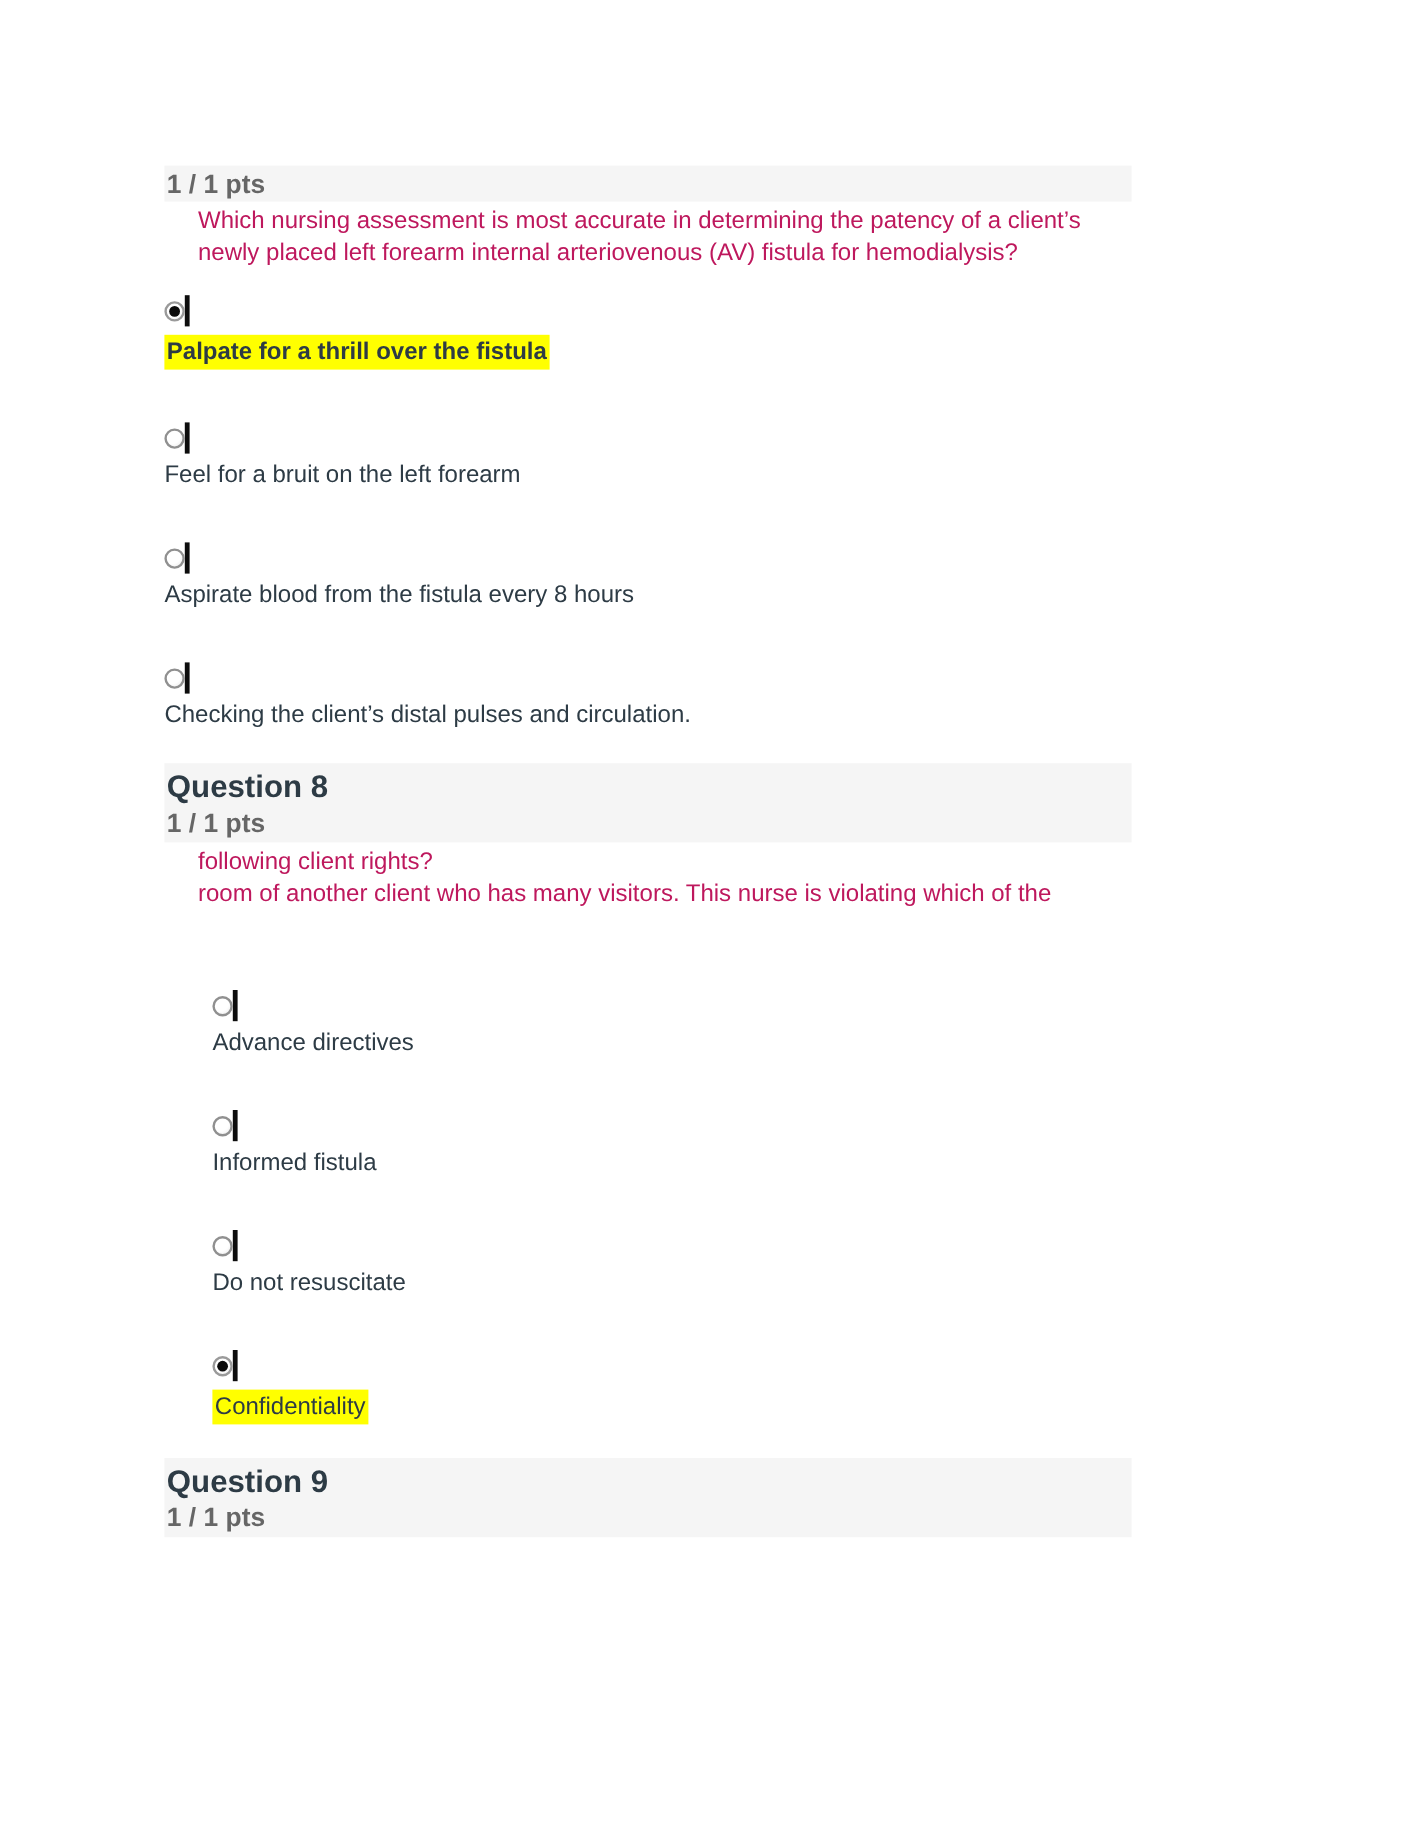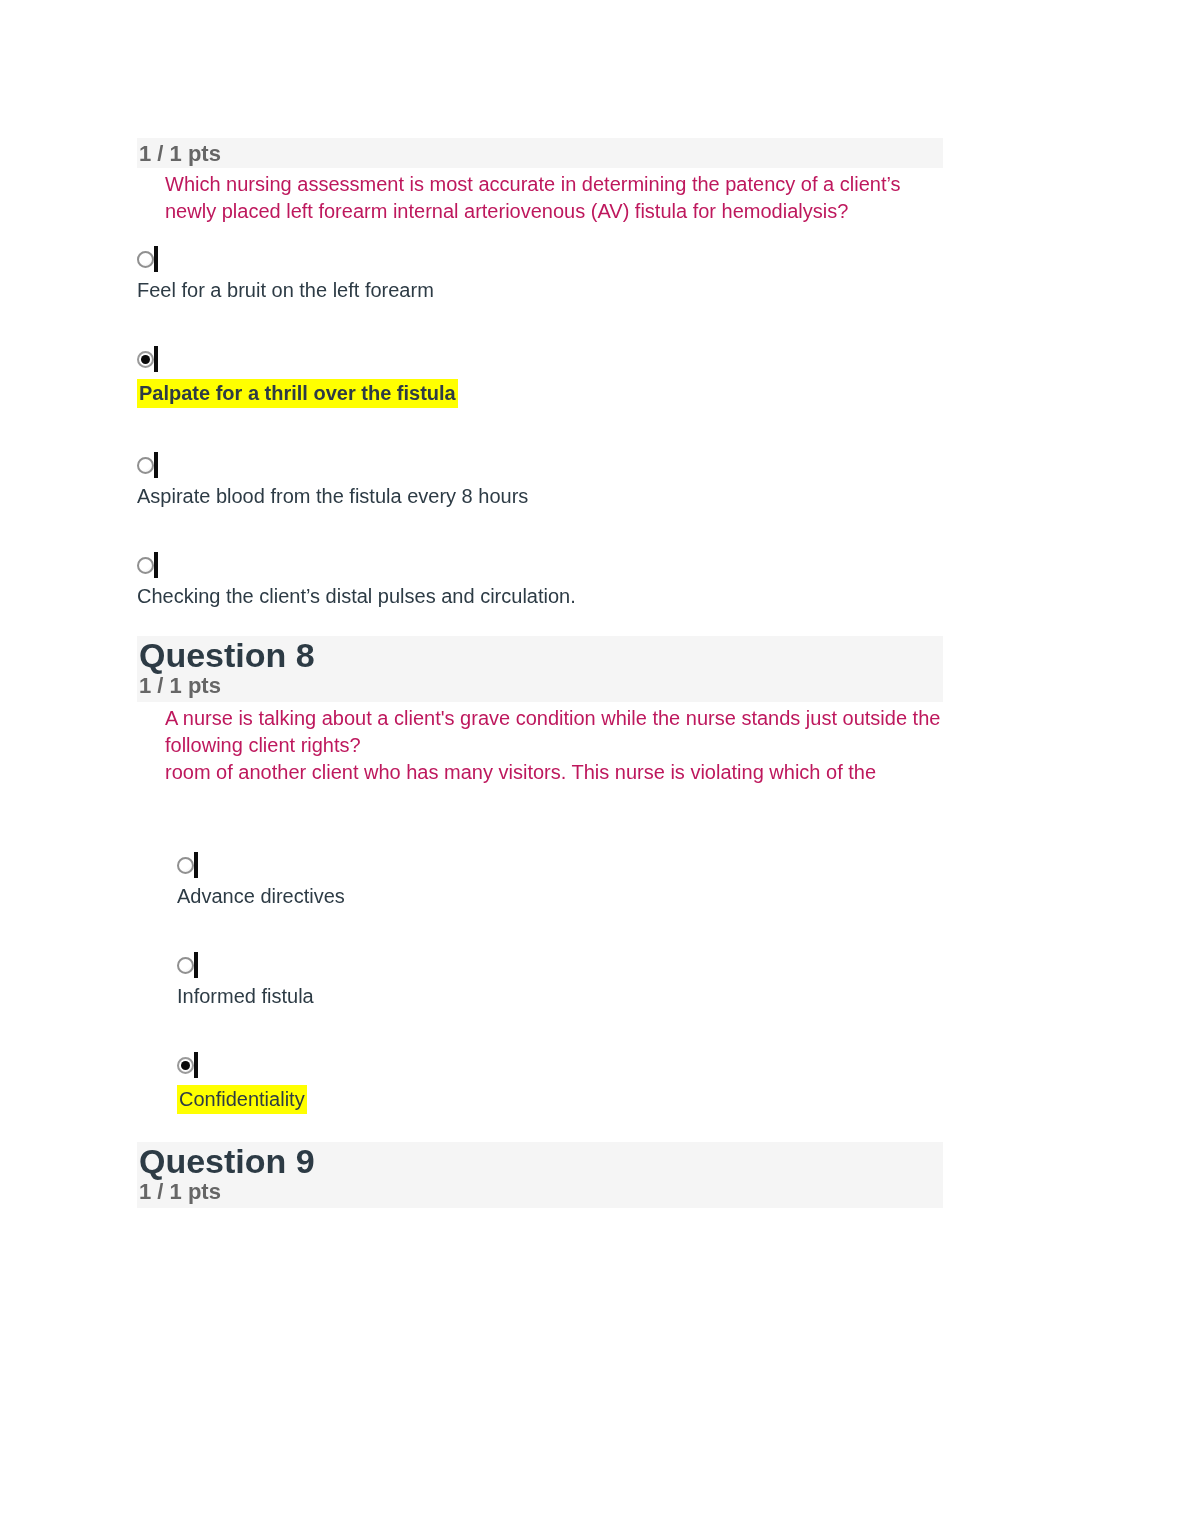--- a/index.html
+++ b/index.html
@@ -22,21 +22,21 @@
   }
 
   
   .q-header {
     background: #f5f5f5;
     width: 913px;
     padding: 3px 8px 3px 2px;
   }
   .q-header.spaced { margin-top: 28px; }
   .q-title {
-    font-size: 34px;
+    font-size: 26px;
     font-weight: 700;
     color: #2d3b45;
     line-height: 33px;
   }
   .q-pts {
     font-size: 22px;
     font-weight: 700;
     color: #666666;
     line-height: 27px;
   }
@@ -115,32 +115,32 @@
         <div class="q-pts">1 / 1 pts</div>
       </div>
       <div class="q-text">
         <span>Which nursing assessment is most accurate in determining the patency of a client’s</span>
         <span>newly placed left forearm internal arteriovenous (AV) fistula for hemodialysis?</span>
       </div>
       <div class="options">
 
         <div class="option">
           <div class="radio-row">
+            <span class="radio selected"></span>
+            <span class="caret"></span>
+          </div>
+          <div class="option-label"><span class="hl bold">Palpate for a thrill over the fistula</span></div>
+        </div>
+
+        <div class="option">
+          <div class="radio-row">
             <span class="radio"></span>
             <span class="caret"></span>
           </div>
           <div class="option-label">Feel for a bruit on the left forearm</div>
-        </div>
-
-        <div class="option">
-          <div class="radio-row">
-            <span class="radio selected"></span>
-            <span class="caret"></span>
-          </div>
-          <div class="option-label"><span class="hl bold">Palpate for a thrill over the fistula</span></div>
         </div>
 
         <div class="option">
           <div class="radio-row">
             <span class="radio"></span>
             <span class="caret"></span>
           </div>
           <div class="option-label">Aspirate blood from the fistula every 8 hours</div>
         </div>
 
@@ -154,21 +154,20 @@
 
       </div>
     </div>
 
     <div class="question">
       <div class="q-header spaced">
         <div class="q-title">Question 8</div>
         <div class="q-pts">1 / 1 pts</div>
       </div>
       <div class="q-text">
-        <span>A nurse is talking about a client's grave condition while the nurse stands just outside the</span>
         <span>following client rights?</span>
         <span>room of another client who has many visitors. This nurse is violating which of the</span>
       </div>
       <div class="options big-gap">
 
         <div class="option">
           <div class="radio-row">
             <span class="radio"></span>
             <span class="caret"></span>
           </div>
@@ -176,20 +175,27 @@
         </div>
 
         <div class="option">
           <div class="radio-row">
             <span class="radio"></span>
             <span class="caret"></span>
           </div>
           <div class="option-label">Informed fistula</div>
         </div>
 
+        <div class="option">
+          <div class="radio-row">
+            <span class="radio"></span>
+            <span class="caret"></span>
+          </div>
+          <div class="option-label">Do not resuscitate</div>
+        </div>
 
         <div class="option">
           <div class="radio-row">
             <span class="radio selected"></span>
             <span class="caret"></span>
           </div>
           <div class="option-label"><span class="hl">Confidentiality</span></div>
         </div>
 
       </div>

